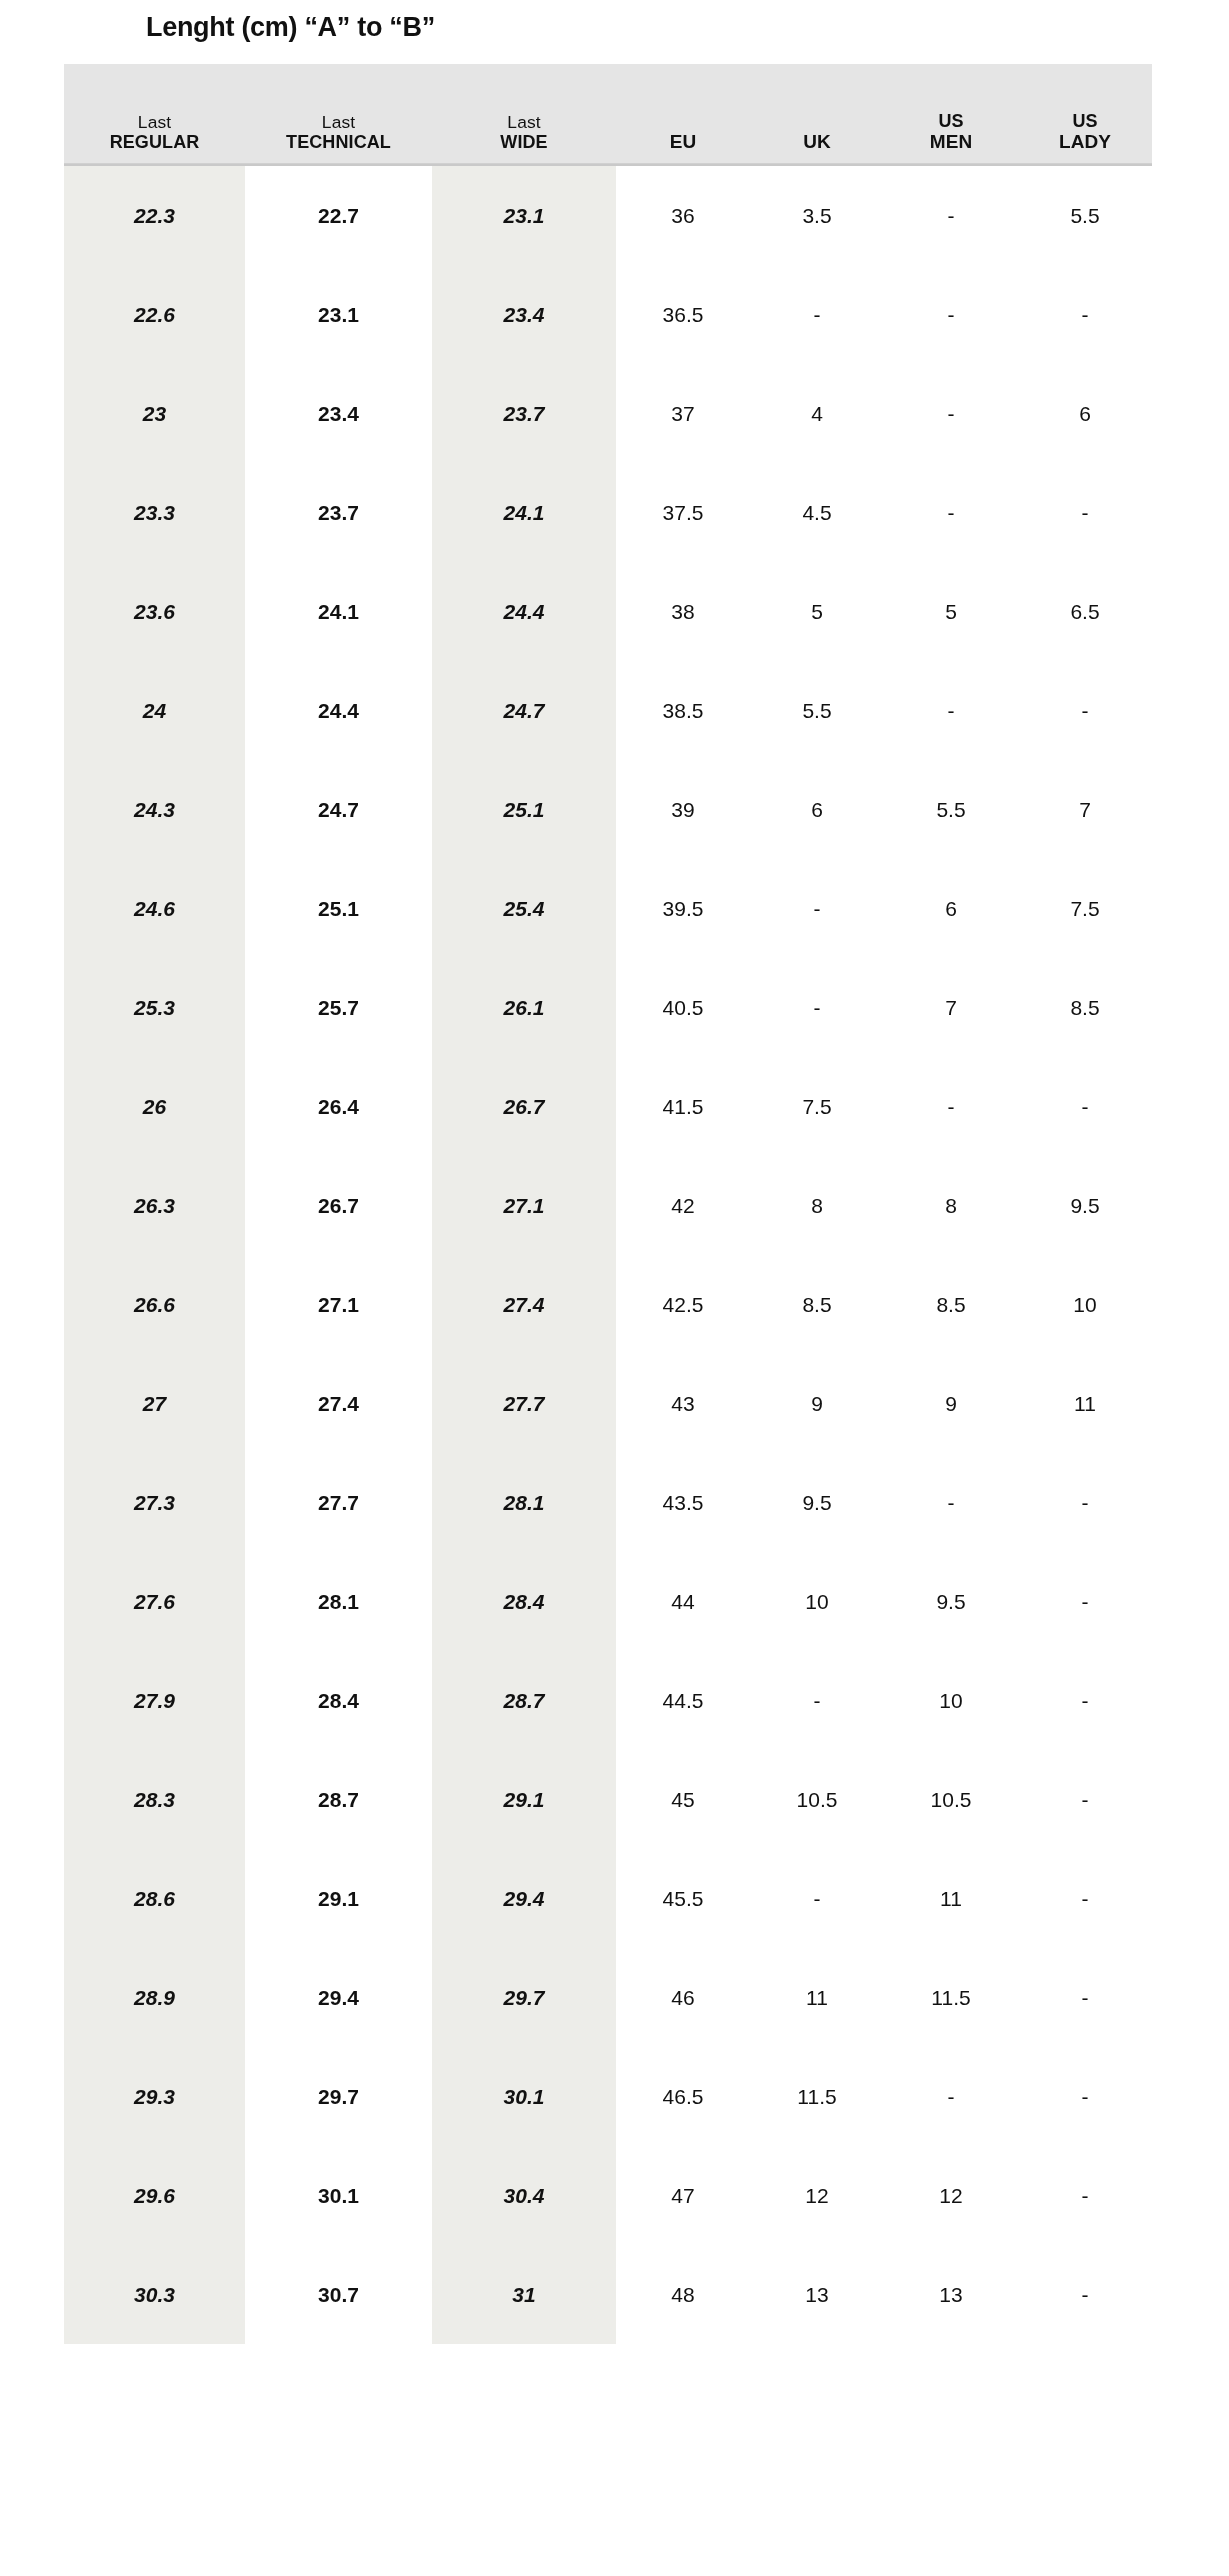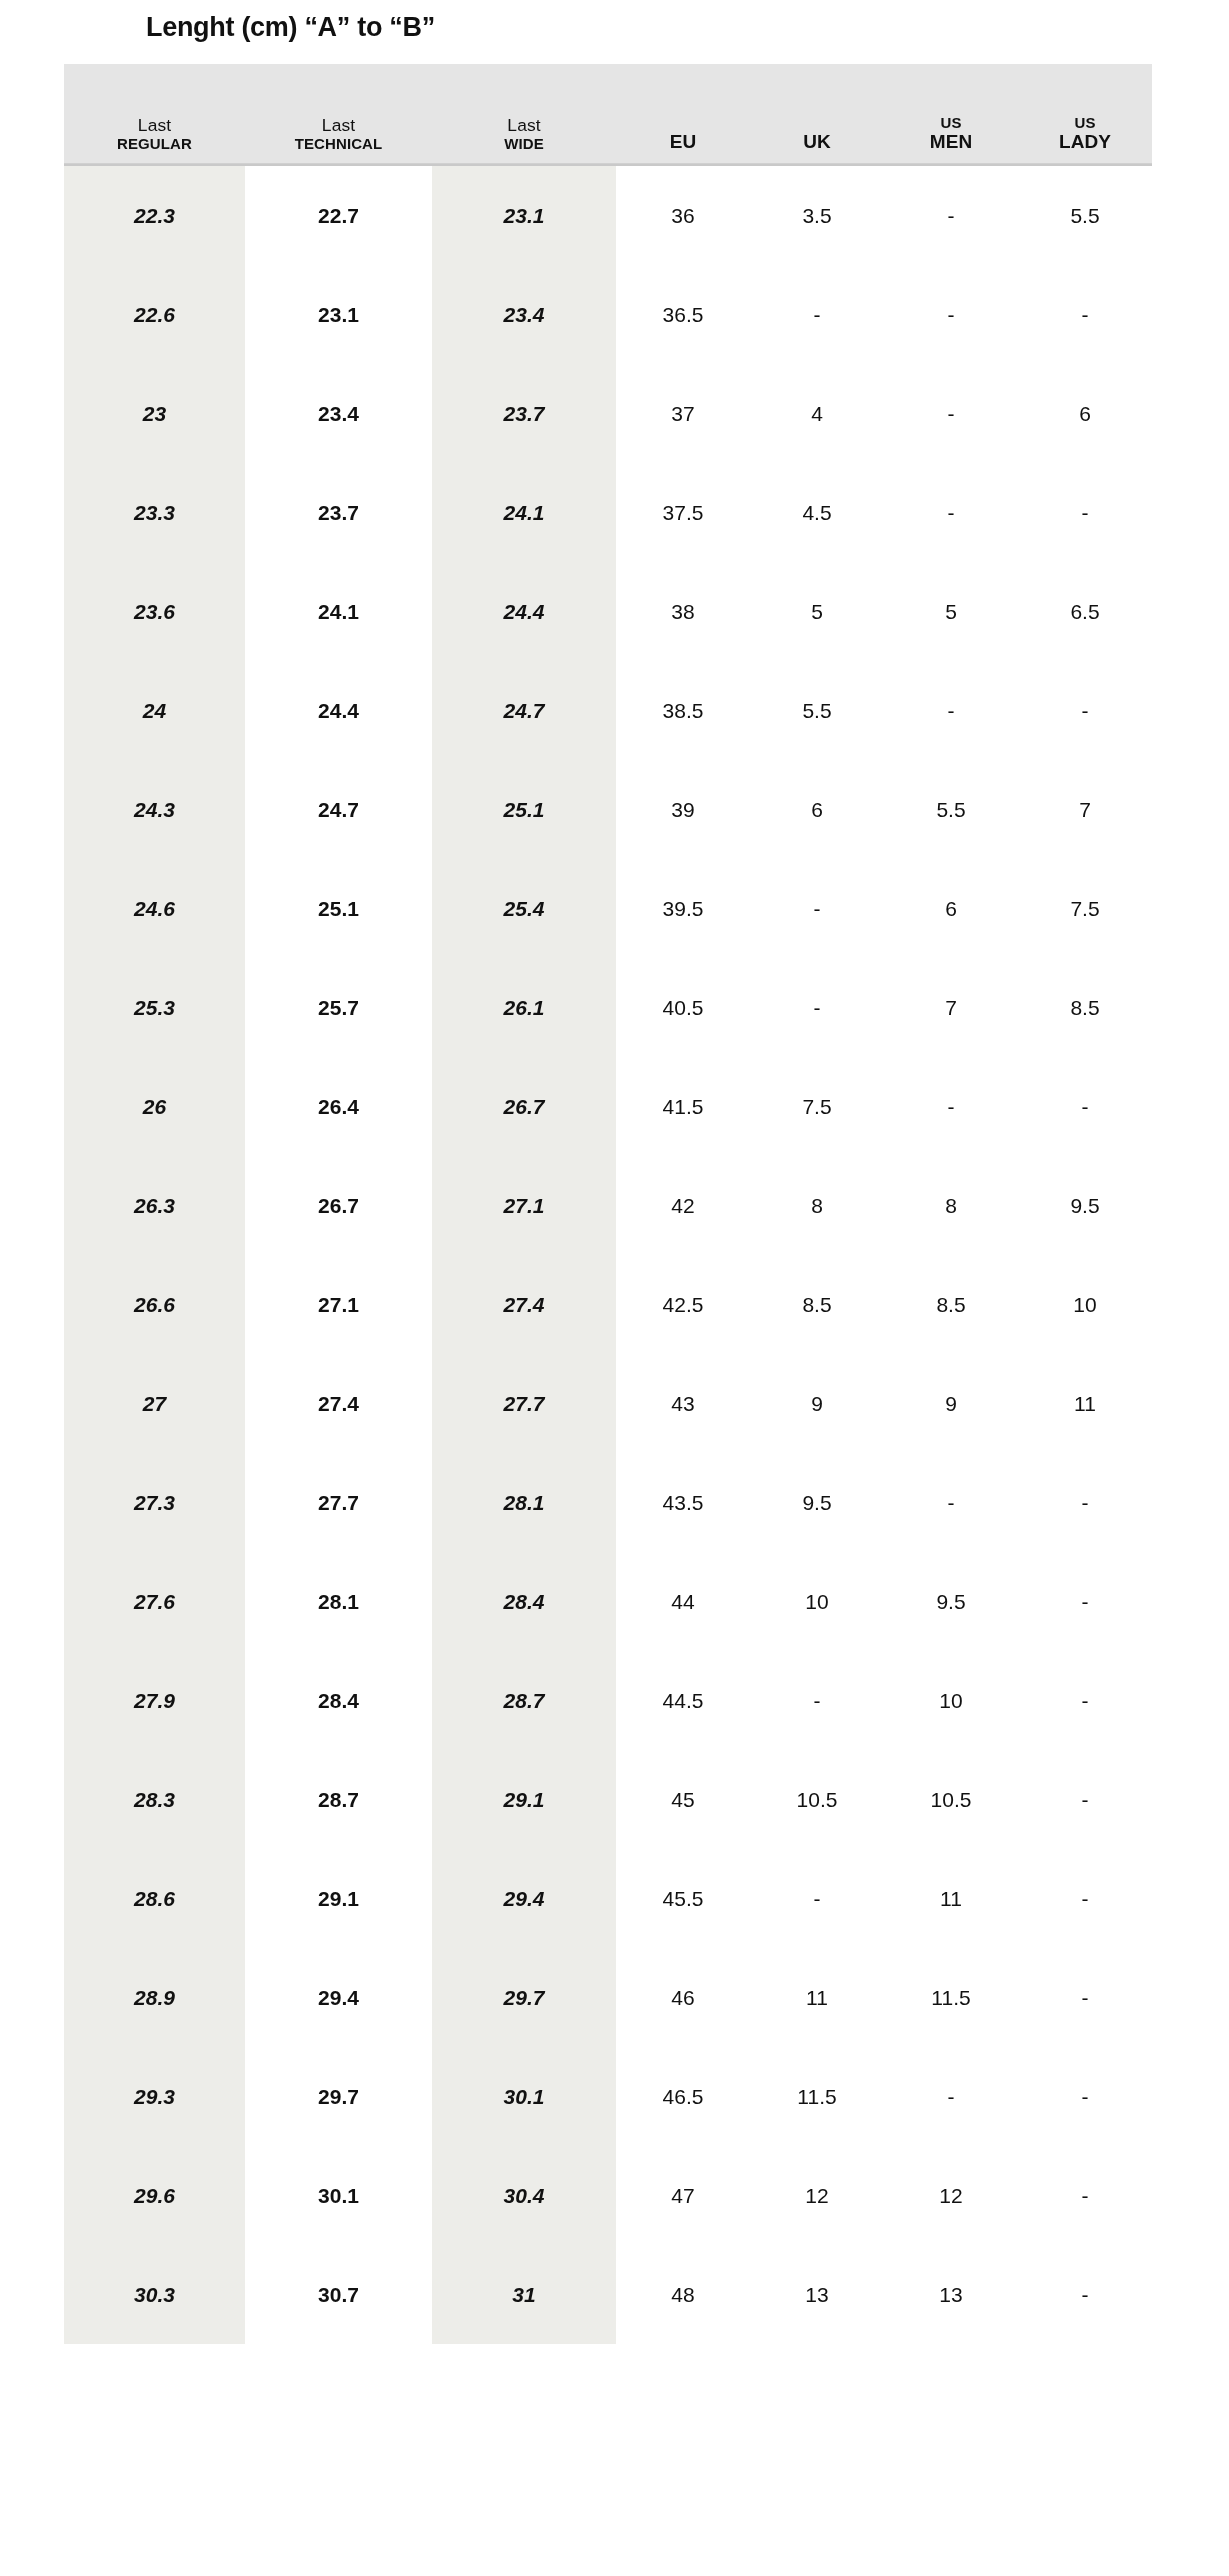--- a/index.html
+++ b/index.html
@@ -63,21 +63,21 @@
     padding-bottom: 13.4px;
     box-sizing: border-box;
     line-height: 1.12;
   }
   .th-sub {
     font-size: 17.4px;
     font-weight: normal;
     letter-spacing: 0.1px;
   }
   .th-main {
-    font-size: 15px;
+    font-size: 18px;
     font-weight: bold;
     letter-spacing: 0.1px;
   }
   .th-single {
     font-size: 19px;
     font-weight: bold;
     letter-spacing: 0.1px;
   }
 
   

